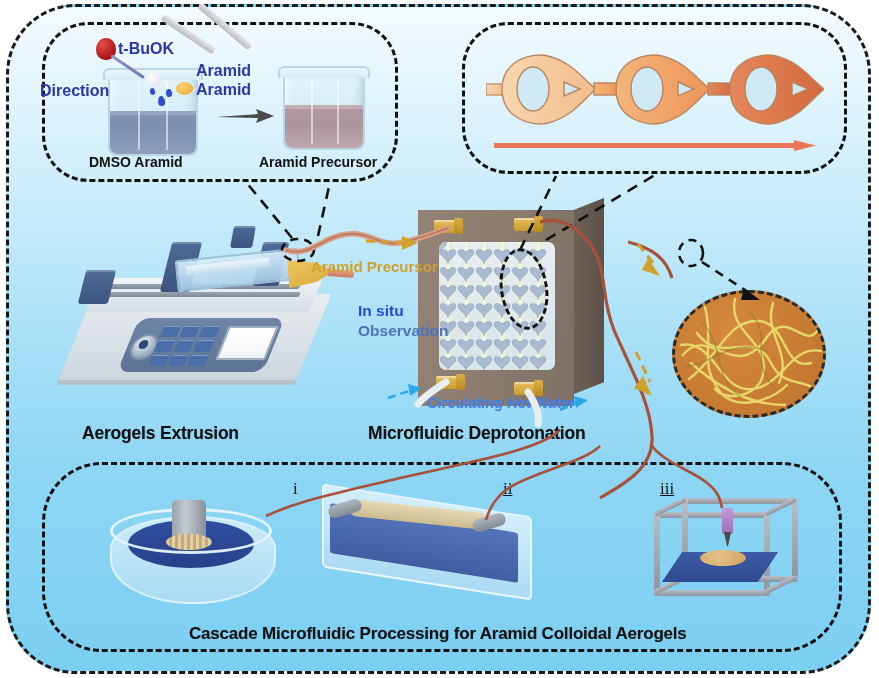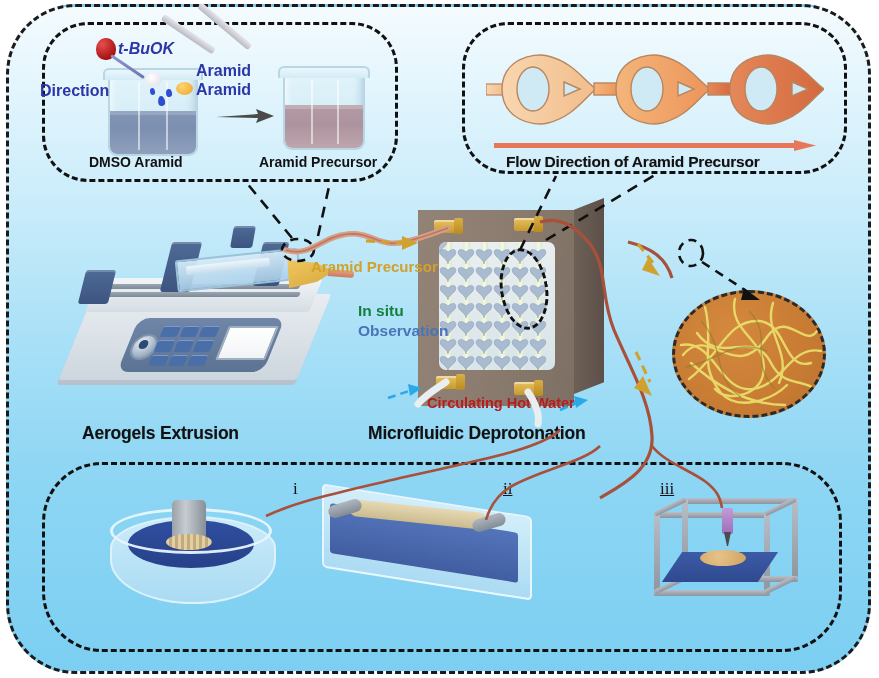--- a/index.html
+++ b/index.html
@@ -275,21 +275,21 @@
   <div class="droplet" style="left:166px;top:89px;width:6px;height:8px"></div>
   <div class="droplet" style="left:150px;top:88px;width:5px;height:7px"></div>
 
   <div class="spatula" style="left:152px;top:48px;width:62px;transform:rotate(34deg)"></div>
   <div class="spat-tip" style="left:145px;top:73px;background:radial-gradient(circle at 38% 32%,#ffffff,#dcdce4)"></div>
 
   <div class="spatula" style="left:184px;top:44px;width:66px;transform:rotate(40deg)"></div>
   <div class="spat-tip" style="left:176px;top:82px;background:radial-gradient(circle at 38% 32%,#ffd270,#e8a62c)"></div>
 
   <span class="lbl reagent" style="left:40px;top:82px">Direction</span>
-  <span class="lbl reagent" style="left:118px;top:40px;font-style:italic">t-BuOK</span>
+  <span class="lbl reagent" style="left:118px;top:40px;">t-BuOK</span>
   <span class="lbl reagent" style="left:196px;top:62px">Aramid</span>
   <span class="lbl reagent" style="left:196px;top:81px">Aramid</span>
 
   <span class="lbl inset-cap" style="left:89px;top:154px">DMSO Aramid</span>
   <span class="lbl inset-cap" style="left:259px;top:154px">Aramid Precursor</span>
 
   <svg id="grey-arrow" viewBox="0 0 58 16">
     <path d="M0 9 L42 6 L40 1 L58 8 L40 15 L42 10 Z" fill="#4a4a4a"></path>
   </svg>
 
@@ -332,21 +332,20 @@
         <path d="M244 45 C244 16, 274 8, 290 12 C314 18, 324 34, 338 45 C324 57, 314 73, 290 79 C274 83, 244 75, 244 45 Z" fill="url(#gu3)"></path>
         <ellipse cx="275" cy="45" rx="16" ry="22" fill="#cfe9f5" stroke="#b8865f"></ellipse>
         <path d="M306 38 L322 45 L306 52 Z" fill="#cfe9f5" stroke="#b8865f"></path>
       </g>
     </g>
   </svg>
 
   <svg id="flow-arrow" viewBox="0 0 322 11">
     <path d="M0 3 L300 3 L300 0 L322 5.5 L300 11 L300 8 L0 8 Z" fill="#e8775a"></path>
   </svg>
-  <span class="lbl stage-title" style="left:506px;top:153px;font-size:15.5px">Flow Direction of Aramid Precursor</span>
 
   <div id="pump">
     <div id="pump-base"></div>
     <div id="pump-top"></div>
     <div class="rail" style="left:34px;top:58px;width:196px;transform:skewX(-22deg)"></div>
     <div class="rail" style="left:34px;top:66px;width:196px;transform:skewX(-22deg)"></div>
     <div class="clamp" style="left:12px;top:44px;width:30px;height:34px;transform:skewX(-14deg)"></div>
     <div class="clamp" style="left:96px;top:16px;width:30px;height:50px;transform:skewX(-14deg)"></div>
     <div class="clamp" style="left:188px;top:16px;width:26px;height:44px;transform:skewX(-14deg)"></div>
     <div class="clamp" style="left:162px;top:0px;width:22px;height:22px;transform:skewX(-10deg)"></div>
@@ -545,23 +544,23 @@
         <path d="M74 18 C100 44, 72 66, 100 96"></path>
         <path d="M10 74 C40 70, 58 44, 92 58"></path>
       </g>
     </svg>
   </div>
 
   <span class="lbl stage-title" style="left:82px;top:423px">Aerogels Extrusion</span>
   <span class="lbl stage-title" style="left:368px;top:423px">Microfluidic Deprotonation</span>
 
   <span class="lbl" style="left:311px;top:258px;font-size:15px;color:#d1a12e">Aramid Precursor</span>
-  <span class="lbl" style="left:358px;top:302px;font-size:15.5px;color:#15803d">In situ</span>
+  <span class="lbl" style="left:358px;top:302px;font-size:15.5px;color:#1d4ed8">In situ</span>
   <span class="lbl" style="left:358px;top:322px;font-size:15.5px;color:#4a74b8">Observation</span>
-  <span class="lbl" style="left:427px;top:395px;font-size:14.5px;color:#b91c1c">Circulating Hot Water</span>
+  <span class="lbl" style="left:427px;top:395px;font-size:14.5px;color:#3b82f6">Circulating Hot Water</span>
 
   <div class="panel" id="panel-cascade"></div>
 
   <div id="dish">
     <div class="dish-wall"></div>
     <div class="dish-liquid"></div>
     <div class="dish-rim"></div>
   </div>
   <div id="spinner" style="left:172px;top:500px">
     <div style="position:absolute;left:0;top:0;width:34px;height:40px;border-radius:5px;
@@ -597,20 +596,21 @@
     <div id="print-bed"></div>
     <div id="print-disc"></div>
     <div id="nozzle"></div>
     <div id="nozzle-tip"></div>
   </div>
 
   <span class="lbl roman" style="left:293px;top:479px">i</span>
   <span class="lbl roman u" style="left:503px;top:479px">ii</span>
   <span class="lbl roman u" style="left:660px;top:479px">iii</span>
 
+  <span class="lbl stage-title" style="left:189px;top:624px;font-size:17px">Cascade Microfluidic Processing for Aramid Colloidal Aerogels</span>
 
   <svg class="ov" viewBox="0 0 879 678">
 
     <g stroke="#111" stroke-width="2.6" fill="none" stroke-dasharray="11 8">
       <path d="M292 238 L246 182"></path>
       <path d="M318 236 L330 182"></path>
       <path d="M520 250 L556 176"></path>
       <path d="M546 240 L660 172"></path>
     </g>
 

